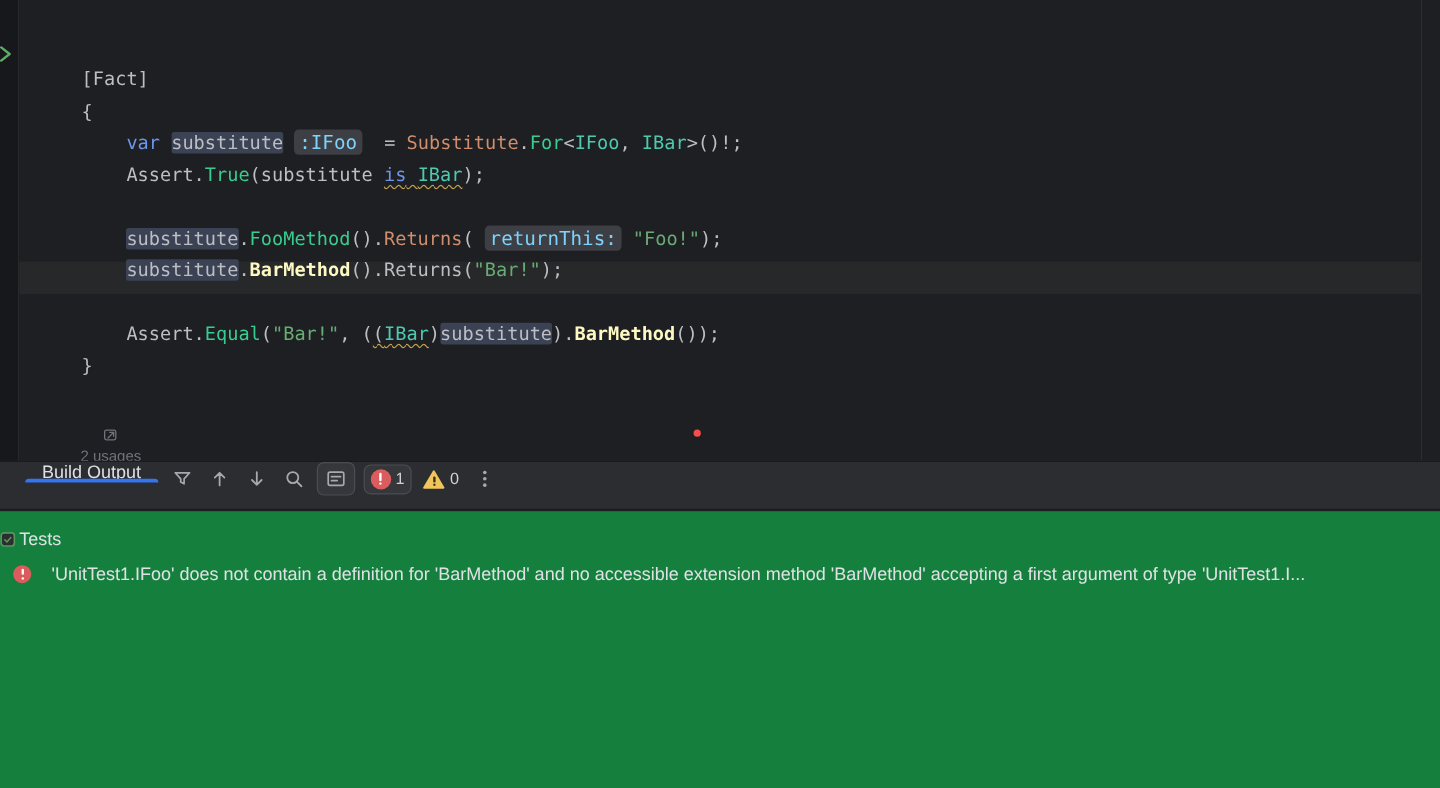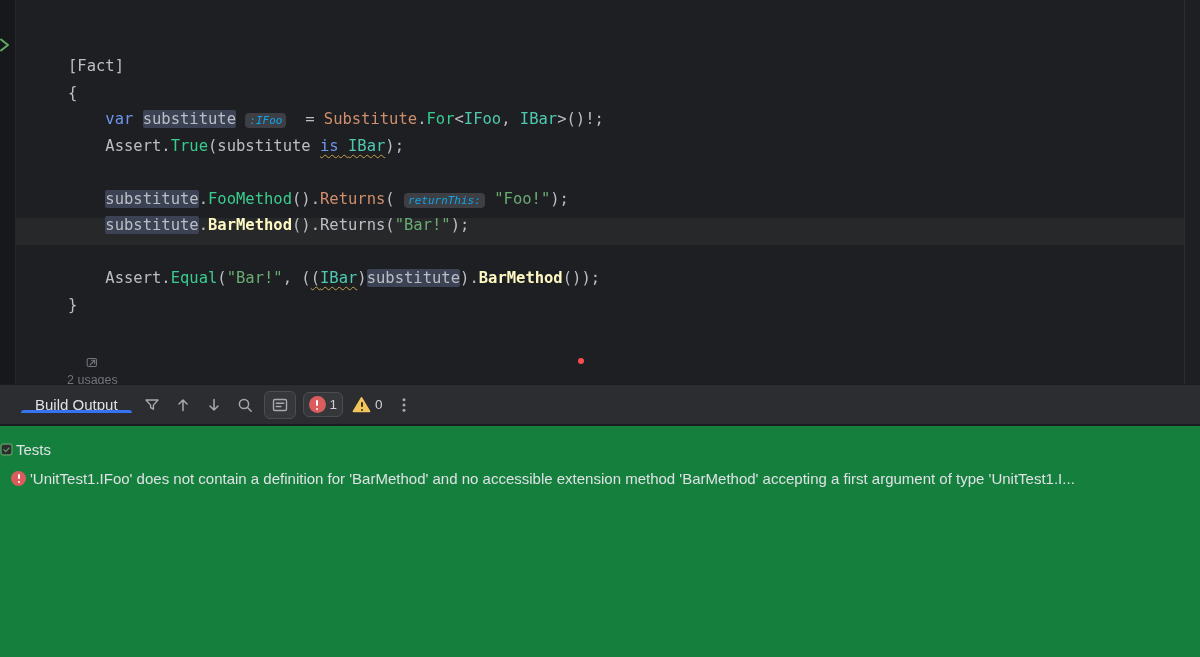--- a/index.html
+++ b/index.html
@@ -25,32 +25,32 @@
   .tk-m { color: #39CC8F; }
   .tk-c { color: #CF8E6D; }
   .tk-i { color: #4EC9B0; }
   .tk-s { color: #6AAB73; }
   .tk-e { color: #fef9c3; font-weight: bold; }
   .tk-hl { background: #3A4254; border-radius: 2px; }
   .tk-un { text-decoration-line: underline; text-decoration-color: currentColor;
            text-decoration-thickness: 1px; text-underline-offset: 3px; }
   .tk-wv { text-decoration-line: underline; text-decoration-style: wavy;
            text-decoration-color: #C4A24D; text-decoration-thickness: 1px; text-underline-offset: 3px; }
-  .tk-inl { background: #3D3F44; color: #0ea5e9; border-radius: 4px; padding: 1px 4px;
-            font-size: 11px; font-style: italic; }
+  .tk-inl { background: #3D3F44; color: #7dd3fc; border-radius: 4px; padding: 1px 4px;
+            font-size: 16px; }
 
   .usages-hint { position: absolute; left: 67px; top: 356px; display: flex; align-items: center; gap: 5px;
                  color: #6F737A; font-size: 12.5px; cursor: pointer; flex-direction: column; }
   .error-dot { position: absolute; left: 578px; top: 358px; width: 6px; height: 6px;
                border-radius: 50%; background: #FB4C4C; }
 
   
   .toolbar { position: absolute; left: 0; top: 384px; width: 1200px; height: 41px; background: #2B2D30;
              border-top: 1px solid #1A1B1E; border-bottom: 1px solid #1A1B1E;
-             display: flex; align-items: center; }
+             display: flex; align-items: flex-start; }
   .tab { position: relative; margin-left: 21px; padding: 0 14px; display: flex; align-items: center;
          color: #DFE1E5; font-size: 15px; cursor: pointer; }
   .tab.active::after { content: ""; position: absolute; left: 0; right: 0; bottom: 0; height: 3px;
                        background: #3574F0; border-radius: 3px 3px 0 0; }
   .tb-icons { display: flex; align-items: center; gap: 7px; margin-left: 8px; }
   .tb-btn { display: flex; align-items: center; justify-content: center; gap: 4px;
             background: none; border: none; padding: 2px; border-radius: 6px; cursor: pointer;
             color: #CED0D6; font-family: "Liberation Sans", sans-serif; }
   .tb-btn.outlined { border: 1px solid #4B4D52; background: #35373B; padding: 3px 5px; }
   .tb-btn .cnt { font-size: 13.5px; color: #CED0D6; line-height: 1; }
@@ -63,21 +63,21 @@
   .warn-tri { position: relative; width: 19px; height: 17px; flex: 0 0 auto; }
   .warn-tri .b1 { position: absolute; left: 8.5px; top: 6px; width: 2px; height: 5px;
                   background: #3B3415; border-radius: 1px; z-index: 1; }
   .warn-tri .b2 { position: absolute; left: 8.5px; top: 12.5px; width: 2px; height: 2px;
                   background: #3B3415; border-radius: 50%; z-index: 1; }
 
   
   .output { position: absolute; left: 0; top: 426px; width: 1200px; height: 231px; background: #15803d; }
   .tests-row { display: flex; align-items: center; gap: 3px; height: 26px; margin-top: 10px;
                padding-left: 0; color: #DFE1E5; font-size: 15px; cursor: pointer; }
-  .error-row { display: flex; align-items: center; gap: 4px; height: 28px; margin-top: 2px;
+  .error-row { display: flex; align-items: center; gap: 17px; height: 28px; margin-top: 2px;
                padding-left: 11px; color: #DFE1E5; font-size: 15px; cursor: pointer;
                white-space: nowrap; overflow: hidden; width: 1200px; }
   .err-circle.small { width: 15px; height: 15px; }
   .err-circle.small .b1 { left: 6.5px; top: 3px; width: 2px; height: 5.5px; }
   .err-circle.small .b2 { left: 6.5px; top: 10px; }
   .error-text { overflow: hidden; white-space: nowrap; }
 </style>
 </head>
 <body>
 

